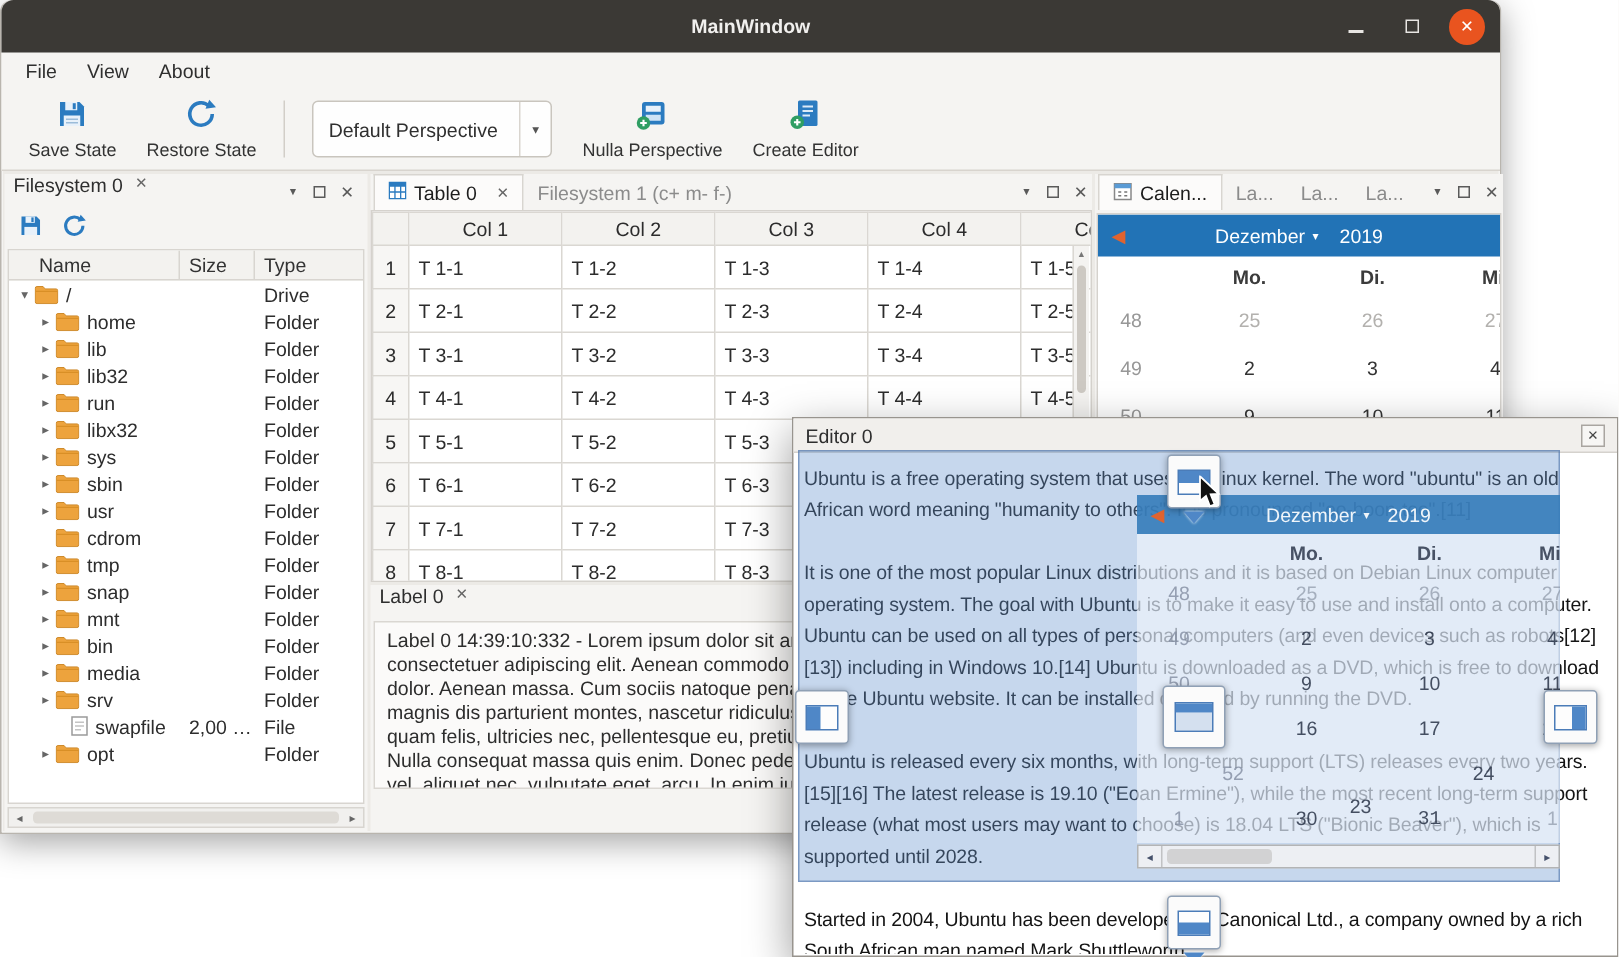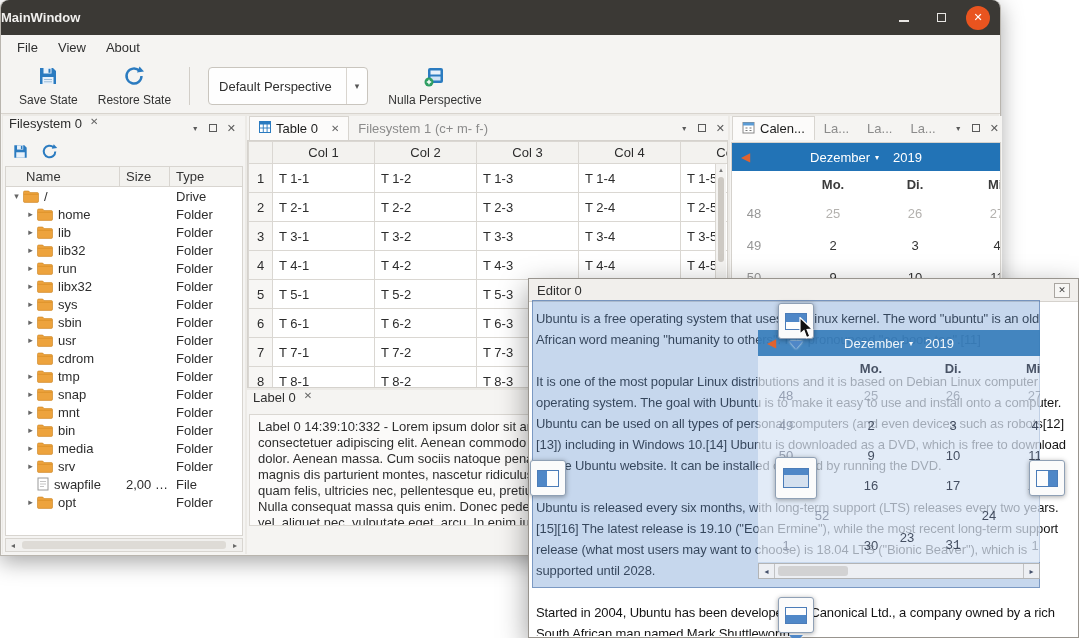--- a/index.html
+++ b/index.html
@@ -5,21 +5,21 @@
   *{margin:0;padding:0;box-sizing:border-box;}
   html,body{background:#ffffff;}
   body{font-family:"Liberation Sans",sans-serif;}
   #screen{position:relative;width:1079px;height:638px;overflow:hidden;background:#fff;}
 
   .win{position:absolute;background:#f5f4f2;}
   #main-window{left:0;top:0;width:1001px;height:556px;border-radius:8px 8px 0 0;box-shadow:0 6px 22px rgba(0,0,0,.35);border:1px solid #b9b5ae;border-top:none;z-index:1;}
 
   
   .titlebar{height:35px;background:#3b3935;border-radius:8px 8px 0 0;position:relative;display:flex;align-items:center;}
-  .titlebar .title{position:absolute;left:0;right:0;text-align:left;color:#f1f0ee;font-weight:bold;font-size:13px;}
+  .titlebar .title{position:absolute;left:0;right:0;text-align:center;color:#f1f0ee;font-weight:bold;font-size:13px;}
   .win-controls{position:absolute;right:10px;top:0;bottom:0;display:flex;align-items:center;gap:13px;}
   .wc{width:24px;height:24px;display:flex;align-items:center;justify-content:center;color:#e8e6e3;font-size:12px;}
   .g-min{width:10px;border-bottom:2px solid #e8e6e3;height:1px;margin-top:6px;display:block;}
   .g-max{width:9px;height:9px;border:1.5px solid #e8e6e3;display:block;}
   .wc-close{background:#e9541f;border-radius:50%;color:#fff;font-size:11px;}
 
   
   .menubar{height:24px;display:flex;align-items:center;padding-left:6px;font-size:13px;color:#2f2f2f;background:#f5f4f2;}
   .menu-item{padding:2px 10px;}
   .toolbar{height:55px;display:flex;align-items:center;padding:0 8px;background:#f5f4f2;border-bottom:1px solid #d8d4ce;}
@@ -181,20 +181,29 @@
       <div class="tb-btn">
         <span><svg width="22" height="22" viewBox="0 0 22 22">
               <rect x="4" y="3" width="15" height="15" rx="2" fill="#2b7bc0"></rect>
               <rect x="6.5" y="5.5" width="10" height="4" fill="#e8f1fa"></rect>
               <rect x="6.5" y="11.5" width="10" height="4" fill="#cfe3f5"></rect>
               <circle cx="5" cy="17" r="4.5" fill="#2f9e63"></circle>
               <path d="M5 14.8v4.4M2.8 17h4.4" stroke="#fff" stroke-width="1.4"></path>
             </svg></span>
         <span>Nulla Perspective</span>
       </div>
+      <div class="tb-btn">
+        <span><svg width="22" height="22" viewBox="0 0 22 22">
+              <rect x="6" y="2" width="13" height="17" rx="1" fill="#2b7bc0"></rect>
+              <path d="M9 6h7M9 9h7M9 12h5" stroke="#dceaf7" stroke-width="1.3"></path>
+              <circle cx="5.5" cy="16.5" r="4.5" fill="#2f9e63"></circle>
+              <path d="M5.5 14.3v4.4M3.3 16.5h4.4" stroke="#fff" stroke-width="1.4"></path>
+            </svg></span>
+        <span>Create Editor</span>
+      </div>
     </div>
 
     <div class="dockspace"></div>
 
     <div id="fs-dock" class="dock">
       <div class="dock-titlebar">
         <span>Filesystem 0</span>
         <span class="tab-close">✕</span>
         <span class="dock-controls">
           <span class="ctl-menu">▼</span>
@@ -439,21 +448,21 @@
                     <path d="M0.5 2.2 Q0.5 1 1.7 1 h4 l1.4 1.6 h7.2 q1.2 0 1.2 1.2 v7.4 q0 1.2 -1.2 1.2 h-12.6 q-1.2 0 -1.2 -1.2 z" fill="#eda33d" stroke="#c9821f" stroke-width="0.6"></path>
                     <path d="M0.8 4.3h14.4" stroke="#d98f26" stroke-width="0.8"></path>
                   </svg>
                 </span>
                 <span>srv</span>
               </span>
               <span class="fs-cell fs-size"></span>
               <span class="fs-cell fs-type">Folder</span>
             </div>
             <div class="fs-row">
-              <span class="fs-cell fs-name" style="padding-left: 18px;">
+              <span class="fs-cell fs-name" style="padding-left: 18px; justify-content: center;">
                 <span class="twisty"></span>
                 <span class="fico-wrap">
                   <svg width="12" height="14" viewBox="0 0 12 14">
                     <rect x="1" y="1" width="10" height="12" fill="#fff" stroke="#9a9a9a"></rect>
                     <path d="M3 4.5h6M3 7h6M3 9.5h4" stroke="#c4c4c4"></path>
                   </svg>
                 </span>
                 <span>swapfile</span>
               </span>
               <span class="fs-cell fs-size">2,00 …</span>

